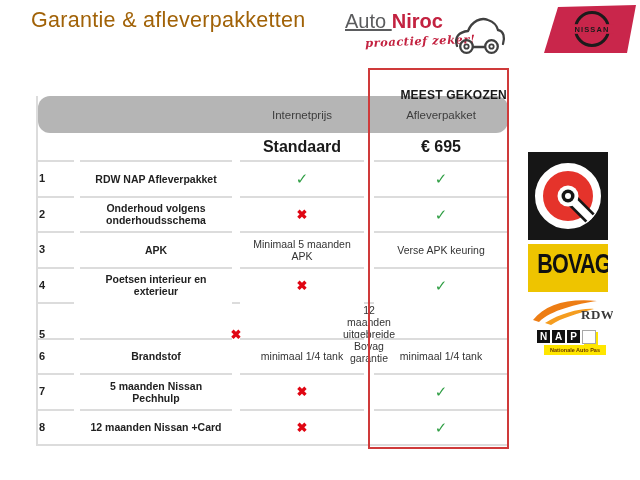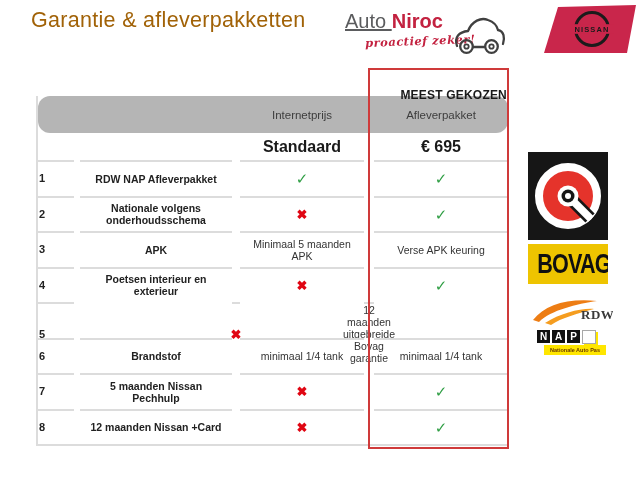--- a/index.html
+++ b/index.html
@@ -42,21 +42,21 @@
   .tbl-bottom{border-top:2px solid #dcdcdc;height:0;}
 
   
   .redbox{position:absolute;left:368px;top:68px;width:141px;height:381px;
           border:2.5px solid #cf3a3a;box-sizing:border-box;pointer-events:none;z-index:5;}
   .badge{margin-top:18px;text-align:right;font-size:12px;font-weight:bold;
          color:#1a1a1a;letter-spacing:0.2px;}
 
   
   .bovag{position:absolute;left:528px;top:152px;width:80px;}
-  .bovag-yellow{width:80px;height:40px;background:#eec400;text-align:center;overflow:hidden;}
+  .bovag-yellow{width:80px;height:48px;background:#eec400;text-align:center;overflow:hidden;}
   .bovag-word{display:inline-block;font-size:27px;font-weight:bold;color:#101010;
               line-height:40px;transform:scaleX(0.8);letter-spacing:-1px;}
 
   .rdw{position:absolute;left:531px;top:295px;}
 
   .nap{position:absolute;left:537px;top:330px;width:70px;}
   .nap-row{display:flex;gap:2px;position:relative;z-index:2;}
   .nap-sq{width:13px;height:13px;background:#111;color:#fff;font-size:10px;font-weight:bold;
           display:flex;align-items:center;justify-content:center;}
   .nap-empty{width:12px;height:12px;background:#fff;border:1px solid #a8a8a8;
@@ -113,21 +113,21 @@
             <span class="check">✓</span>
           </div>
           <div class="gapc"></div>
           <div class="cell val">
             <span class="check">✓</span>
           </div>
         </div>
         <div class="grid row">
           <div class="cell num">2</div>
           <div class="gapc"></div>
-          <div class="cell label">Nationale volgens onderhoudsschema</div>
+          <div class="cell label">Onderhoud volgens onderhoudsschema</div>
           <div class="gapc"></div>
           <div class="cell val">
             <span class="cross">✖</span>
           </div>
           <div class="gapc"></div>
           <div class="cell val">
             <span class="check">✓</span>
           </div>
         </div>
         <div class="grid row">

